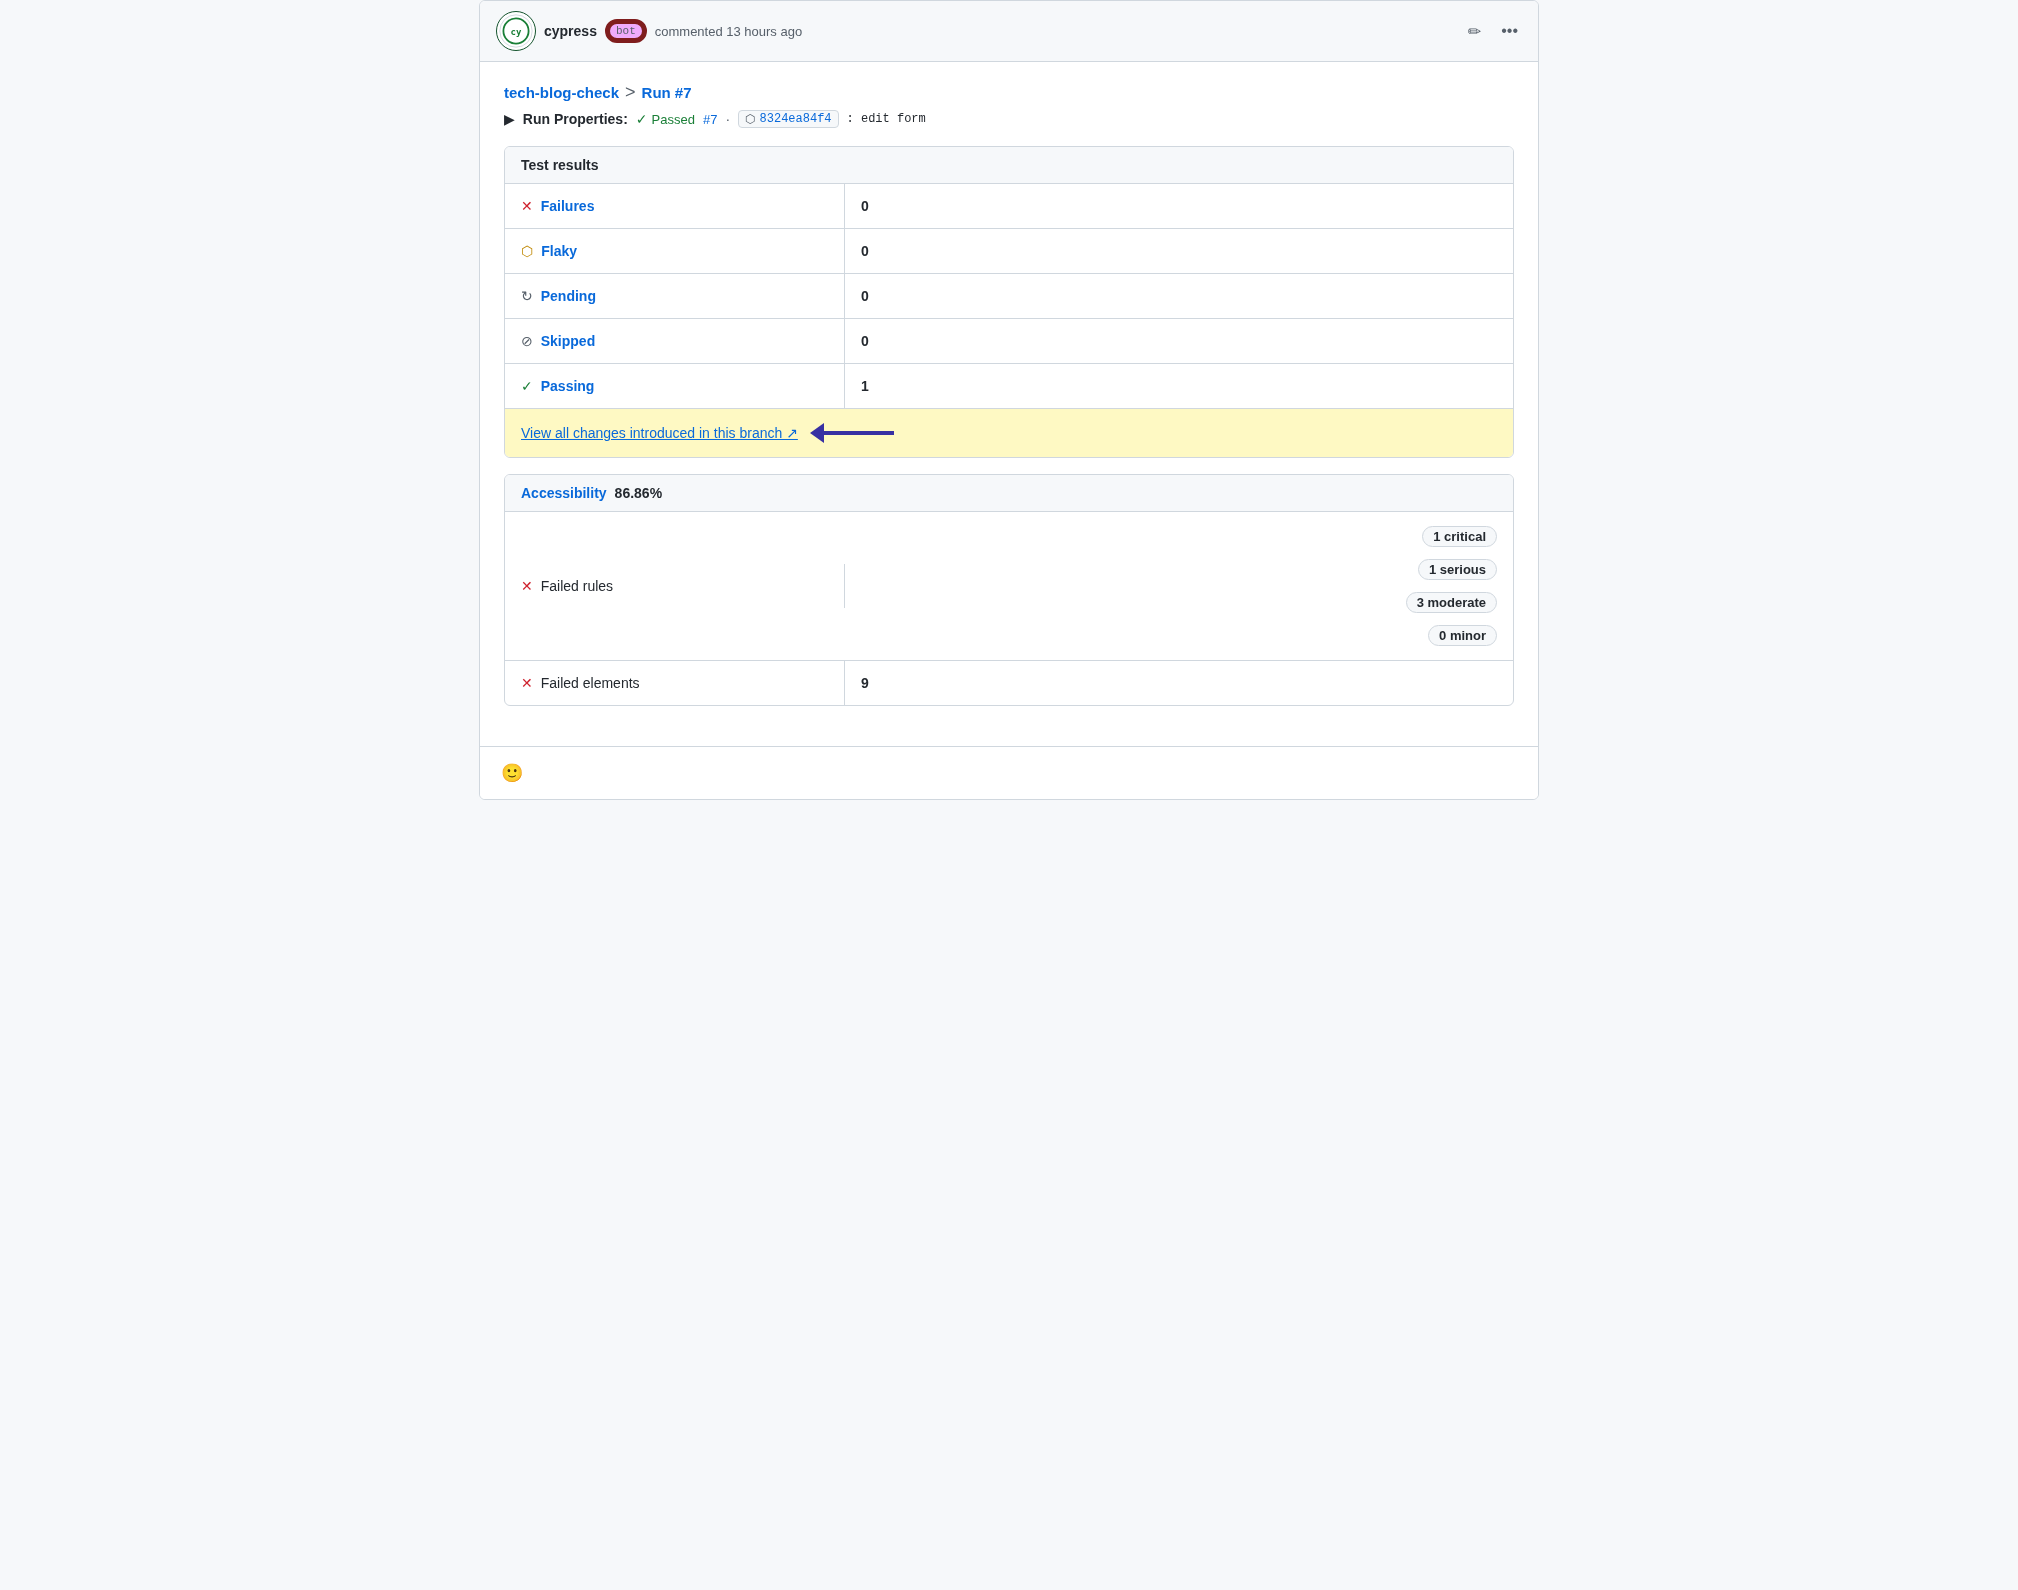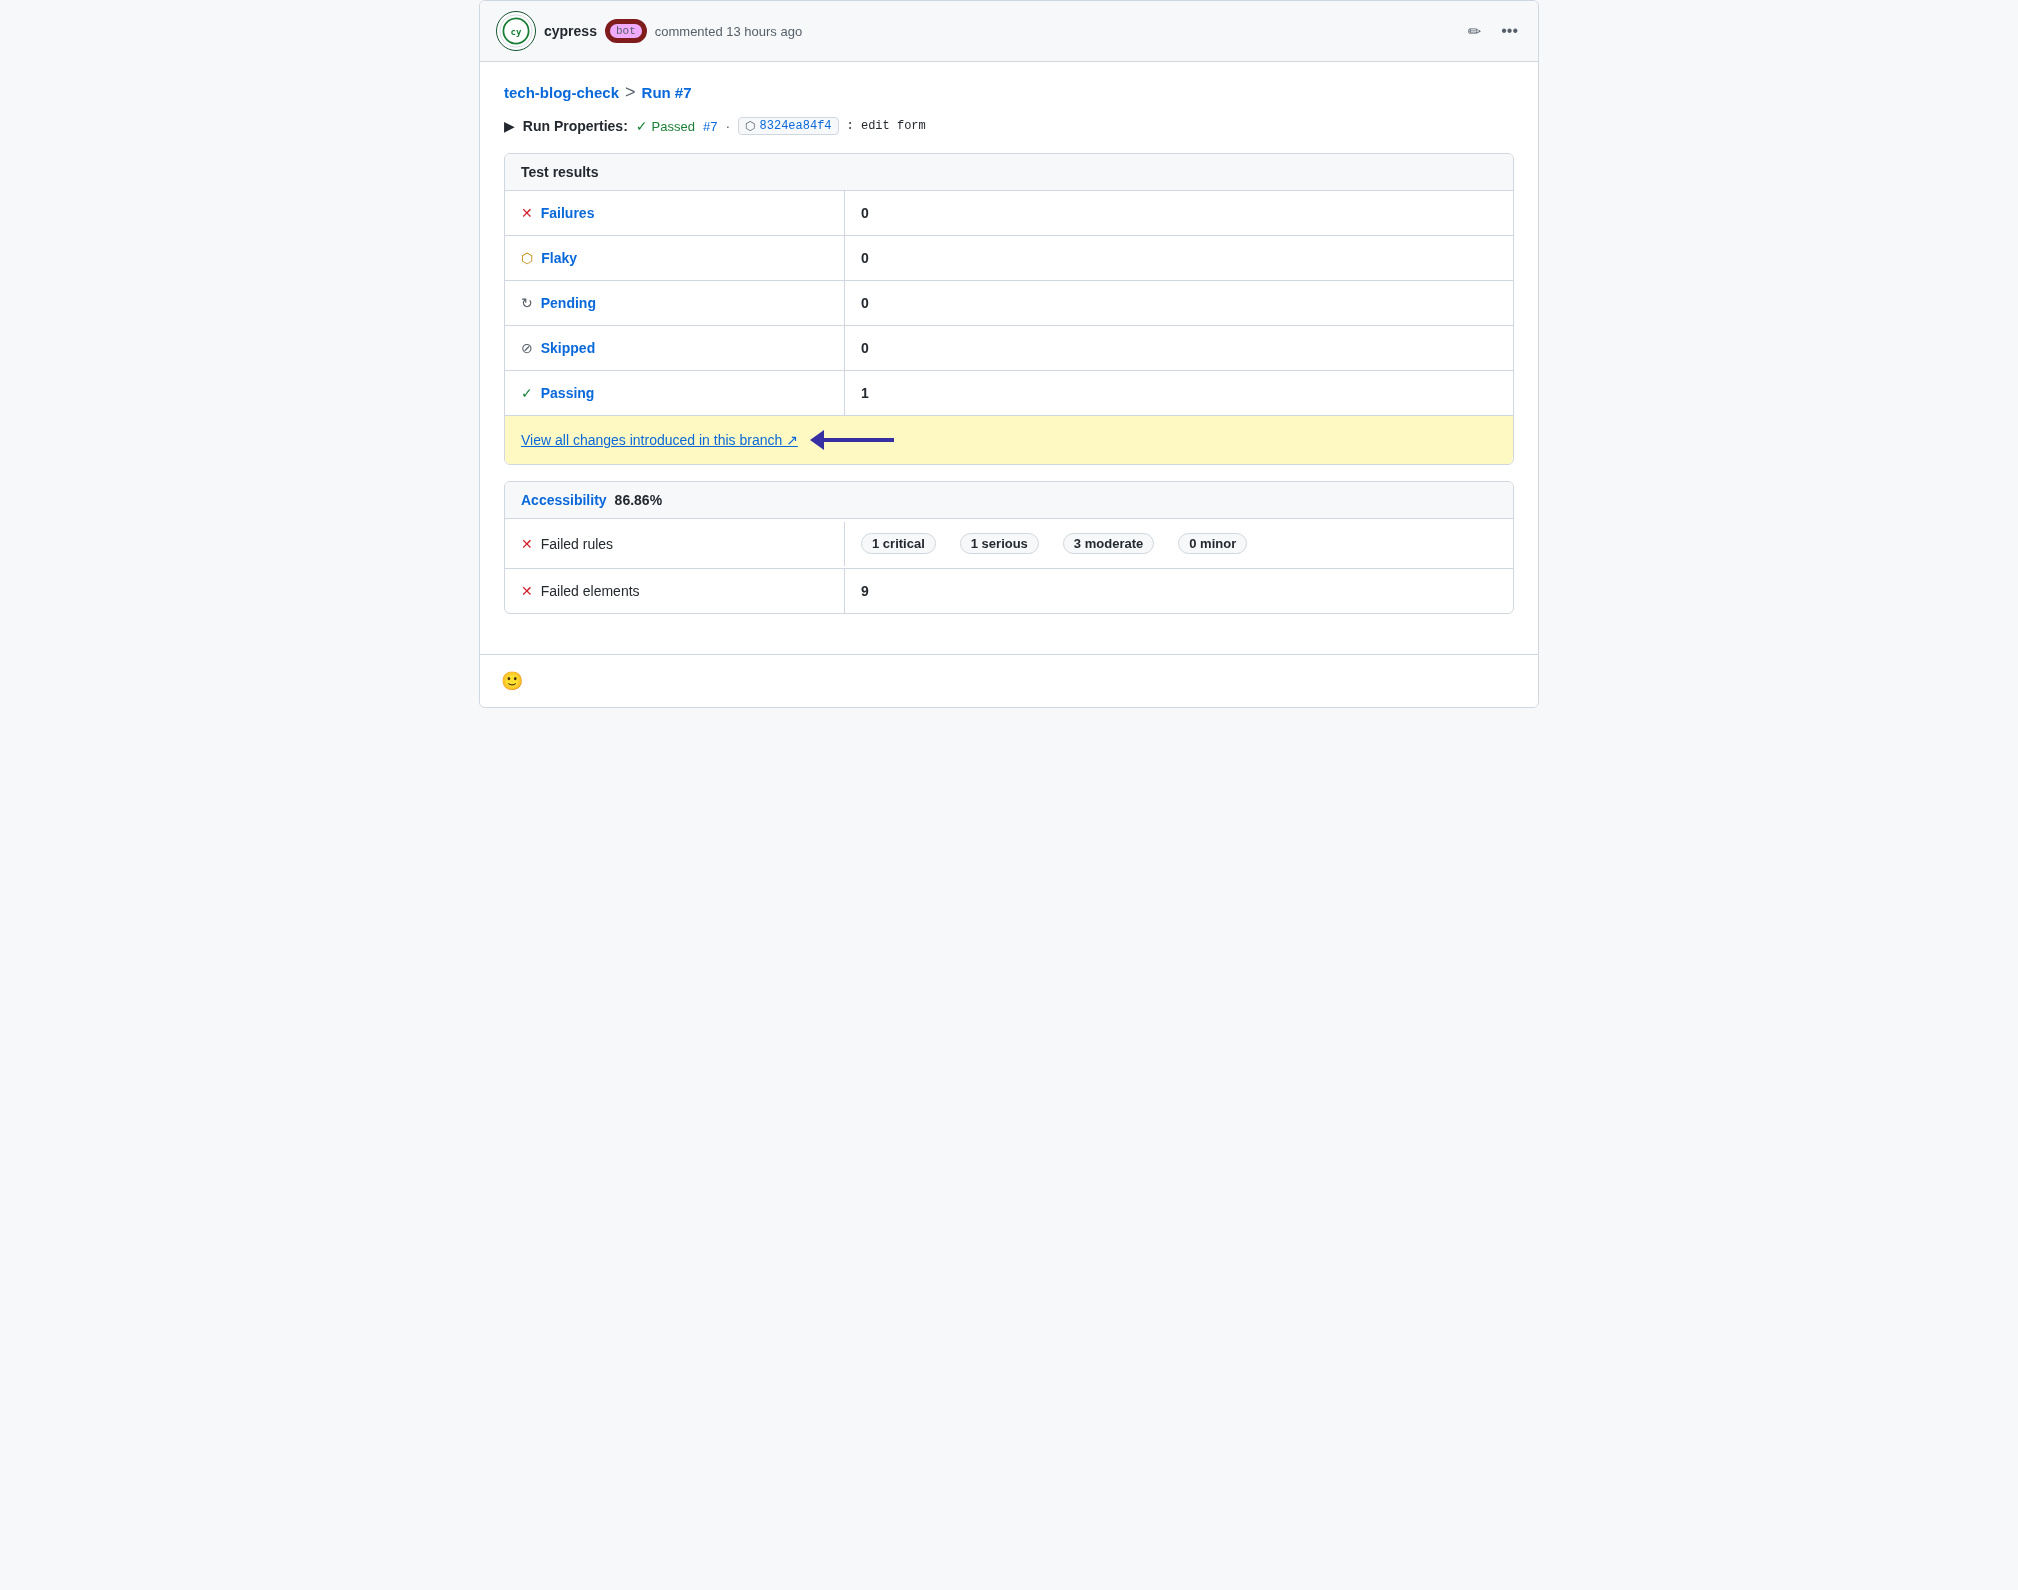--- a/index.html
+++ b/index.html
@@ -95,21 +95,21 @@
     .comment-body {
       padding: 20px 24px 24px;
       background: #ffffff;
     }
 
     
     .breadcrumb {
       display: flex;
       align-items: center;
       gap: 6px;
-      margin-bottom: 14px;
+      margin-bottom: 7px;
       font-size: 15px;
     }
 
     .breadcrumb-link {
       color: #0969da;
       text-decoration: none;
       font-weight: 600;
     }
 
     .breadcrumb-separator {
@@ -288,23 +288,24 @@
 
     .accessibility-score {
       font-weight: 600;
       font-size: 14px;
       color: #24292f;
     }
 
     
     .severity-badges {
       display: flex;
-      align-items: flex-start;
-      gap: 24px;
+      align-items: flex-end;
+      gap: 12px;
       flex-wrap: wrap;
+      flex-direction: column;
     }
 
     .severity-badge {
       background: #f6f8fa;
       border: 1px solid #d0d7de;
       border-radius: 2em;
       padding: 2px 10px;
       font-size: 13px;
       color: #24292f;
     }

